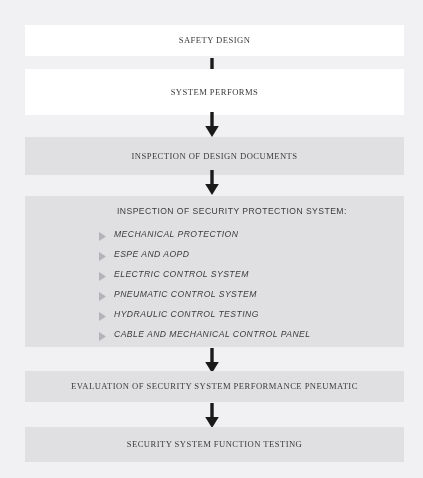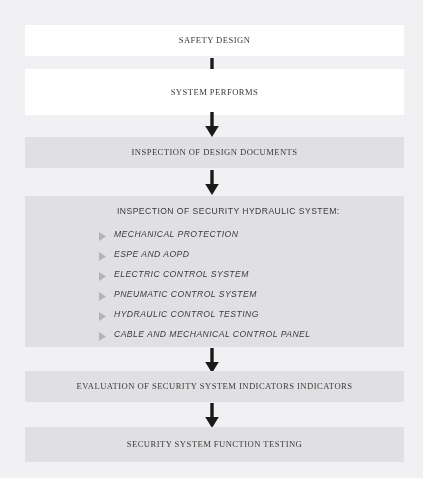--- a/index.html
+++ b/index.html
@@ -115,33 +115,33 @@
     <span class="node-label">SYSTEM PERFORMS</span>
   </div>
 
   <div class="arrow" style="top:112px; height:25px;">
     <svg width="22" height="25" viewBox="0 0 22 25" aria-hidden="true">
       <rect x="9.3" y="0" width="3.4" height="15" fill="#1a1a1a"></rect>
       <polygon points="4.2,14 17.8,14 11,25" fill="#1a1a1a"></polygon>
     </svg>
   </div>
 
-  <div class="node gray" style="top:137px; height:31px;align-items:center;">
+  <div class="node gray" style="top:137px; height:38px;align-items:center;">
     <span class="node-label">INSPECTION OF DESIGN DOCUMENTS</span>
   </div>
 
   <div class="arrow" style="top:170px; height:25px;">
     <svg width="22" height="25" viewBox="0 0 22 25" aria-hidden="true">
       <rect x="9.3" y="0" width="3.4" height="15" fill="#1a1a1a"></rect>
       <polygon points="4.2,14 17.8,14 11,25" fill="#1a1a1a"></polygon>
     </svg>
   </div>
 
   <div class="node gray list" style="top:196px; height:151px;">
-    <div class="list-title">INSPECTION OF SECURITY HYDRAULIC SYSTEM:</div>
+    <div class="list-title">INSPECTION OF SECURITY PROTECTION SYSTEM:</div>
     <ul class="list-items">
       <li class="list-item">
         <span class="bullet-icon">
           <svg width="9" height="11" viewBox="0 0 9 11" aria-hidden="true">
             <polygon points="1,1 8,5.5 1,10" fill="#b4b4b8"></polygon>
           </svg>
         </span>
         <span class="list-item-label">MECHANICAL PROTECTION</span>
       </li>
       <li class="list-item">
@@ -188,21 +188,21 @@
   </div>
 
   <div class="arrow" style="top:348px; height:25px;">
     <svg width="22" height="25" viewBox="0 0 22 25" aria-hidden="true">
       <rect x="9.3" y="0" width="3.4" height="15" fill="#1a1a1a"></rect>
       <polygon points="4.2,14 17.8,14 11,25" fill="#1a1a1a"></polygon>
     </svg>
   </div>
 
   <div class="node gray" style="top:371px; height:31px;">
-    <span class="node-label">EVALUATION OF SECURITY SYSTEM INDICATORS INDICATORS</span>
+    <span class="node-label">EVALUATION OF SECURITY SYSTEM PERFORMANCE PNEUMATIC</span>
   </div>
 
   <div class="arrow" style="top:403px; height:25px;">
     <svg width="22" height="25" viewBox="0 0 22 25" aria-hidden="true">
       <rect x="9.3" y="0" width="3.4" height="15" fill="#1a1a1a"></rect>
       <polygon points="4.2,14 17.8,14 11,25" fill="#1a1a1a"></polygon>
     </svg>
   </div>
 
   <div class="node gray" style="top:427px; height:35px;">

